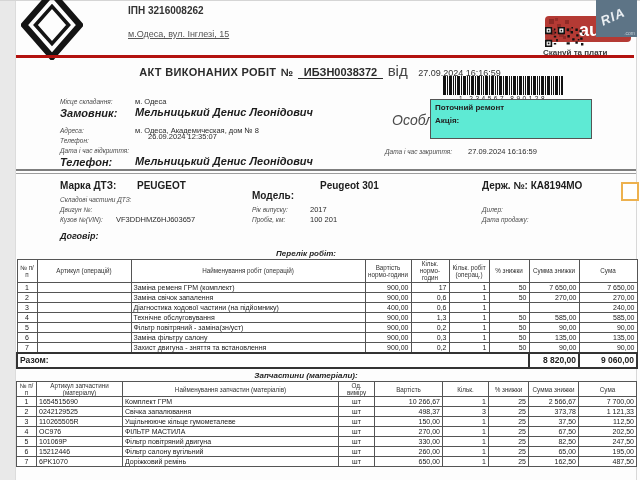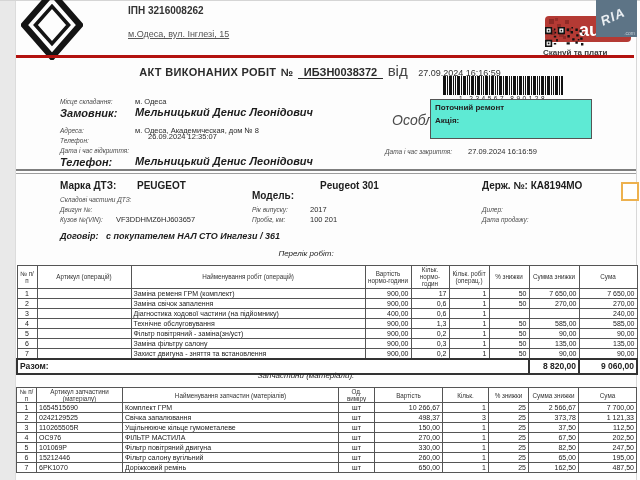--- a/index.html
+++ b/index.html
@@ -39,22 +39,22 @@
   .lbl{font-style:italic;font-size:6.5px;color:#4a4a4a;}
   .val{font-size:7.5px;color:#2a2a2a;}
   .big{font-weight:bold;font-style:italic;font-size:11px;color:#1d1d1d;}
   .vlabel{font-weight:bold;font-size:10px;color:#1d1d1d;}
   .vval{font-weight:bold;font-size:10px;color:#1d1d1d;}
   .special-box{position:absolute;left:430px;top:99px;width:160px;height:38px;border:1px solid #555;background:#5eead4;}
   .special-box div{font-weight:bold;font-size:8px;margin:3px 4px 4px 4px;color:#222;}
   .contract{font-weight:bold;font-style:italic;font-size:9px;color:#1d1d1d;}
 
   
-  .tbl-title{position:absolute;width:612px;text-align:center;font-weight:normal;font-style:italic;font-size:8px;color:#222;}
-  table{border-collapse:collapse;table-layout:fixed;position:absolute;left:16px;width:620px;background:#fff;margin-top:6px;}
+  .tbl-title{position:absolute;width:612px;text-align:center;font-weight:bold;font-style:italic;font-size:8px;color:#222;}
+  table{border-collapse:collapse;table-layout:fixed;position:absolute;left:16px;width:620px;background:#fff;}
   th,td{border:1px solid #555;overflow:hidden;white-space:nowrap;padding:0 2px;}
   th{font-weight:normal;font-size:6.3px;line-height:1.15;text-align:center;white-space:normal;color:#333;}
   td{font-size:7px;height:9px;line-height:9px;color:#222;}
   .works-tbl{top:259px;}
   .parts-tbl{top:381px;}
   .works-tbl td:nth-child(1),.parts-tbl td:nth-child(1){text-align:center;}
   .works-tbl td:nth-child(n+4){text-align:right;}
   .parts-tbl td:nth-child(4){text-align:center;}
   .parts-tbl td:nth-child(n+5){text-align:right;}
   .total-row td{border:2px solid #333;font-weight:bold;font-size:8.5px;height:13px;line-height:13px;}
@@ -157,21 +157,20 @@
   <span class="abs lbl" style="left:20px;top:206px;">Двигун №:</span>
   <span class="abs lbl" style="left:212px;top:206px;">Рік випуску:</span>
   <span class="abs val" style="left:270px;top:205px;">2017</span>
   <span class="abs lbl" style="left:442px;top:206px;">Дилер:</span>
   <span class="abs lbl" style="left:20px;top:216px;">Кузов №(VIN):</span>
   <span class="abs val" style="left:76px;top:215px;">VF3DDHMZ6HJ603657</span>
   <span class="abs lbl" style="left:212px;top:216px;">Пробіг, км:</span>
   <span class="abs val" style="left:270px;top:215px;">100 201</span>
   <span class="abs lbl" style="left:442px;top:216px;">Дата продажу:</span>
   <span class="abs contract" style="left:20px;top:231px;">Договір:</span>
-  <span class="abs contract" style="left:66px;top:231px;">с покупателем НАЛ СТО Инглези / 361</span>
 
   <div class="tbl-title" style="top:249px;">Перелік робіт:</div>
   <table class="works-tbl">
     <colgroup>
       <col style="width:20px">
         <col style="width:94px">
         <col style="width:234px">
         <col style="width:46px">
       <col style="width:38px">
         <col style="width:40px">

